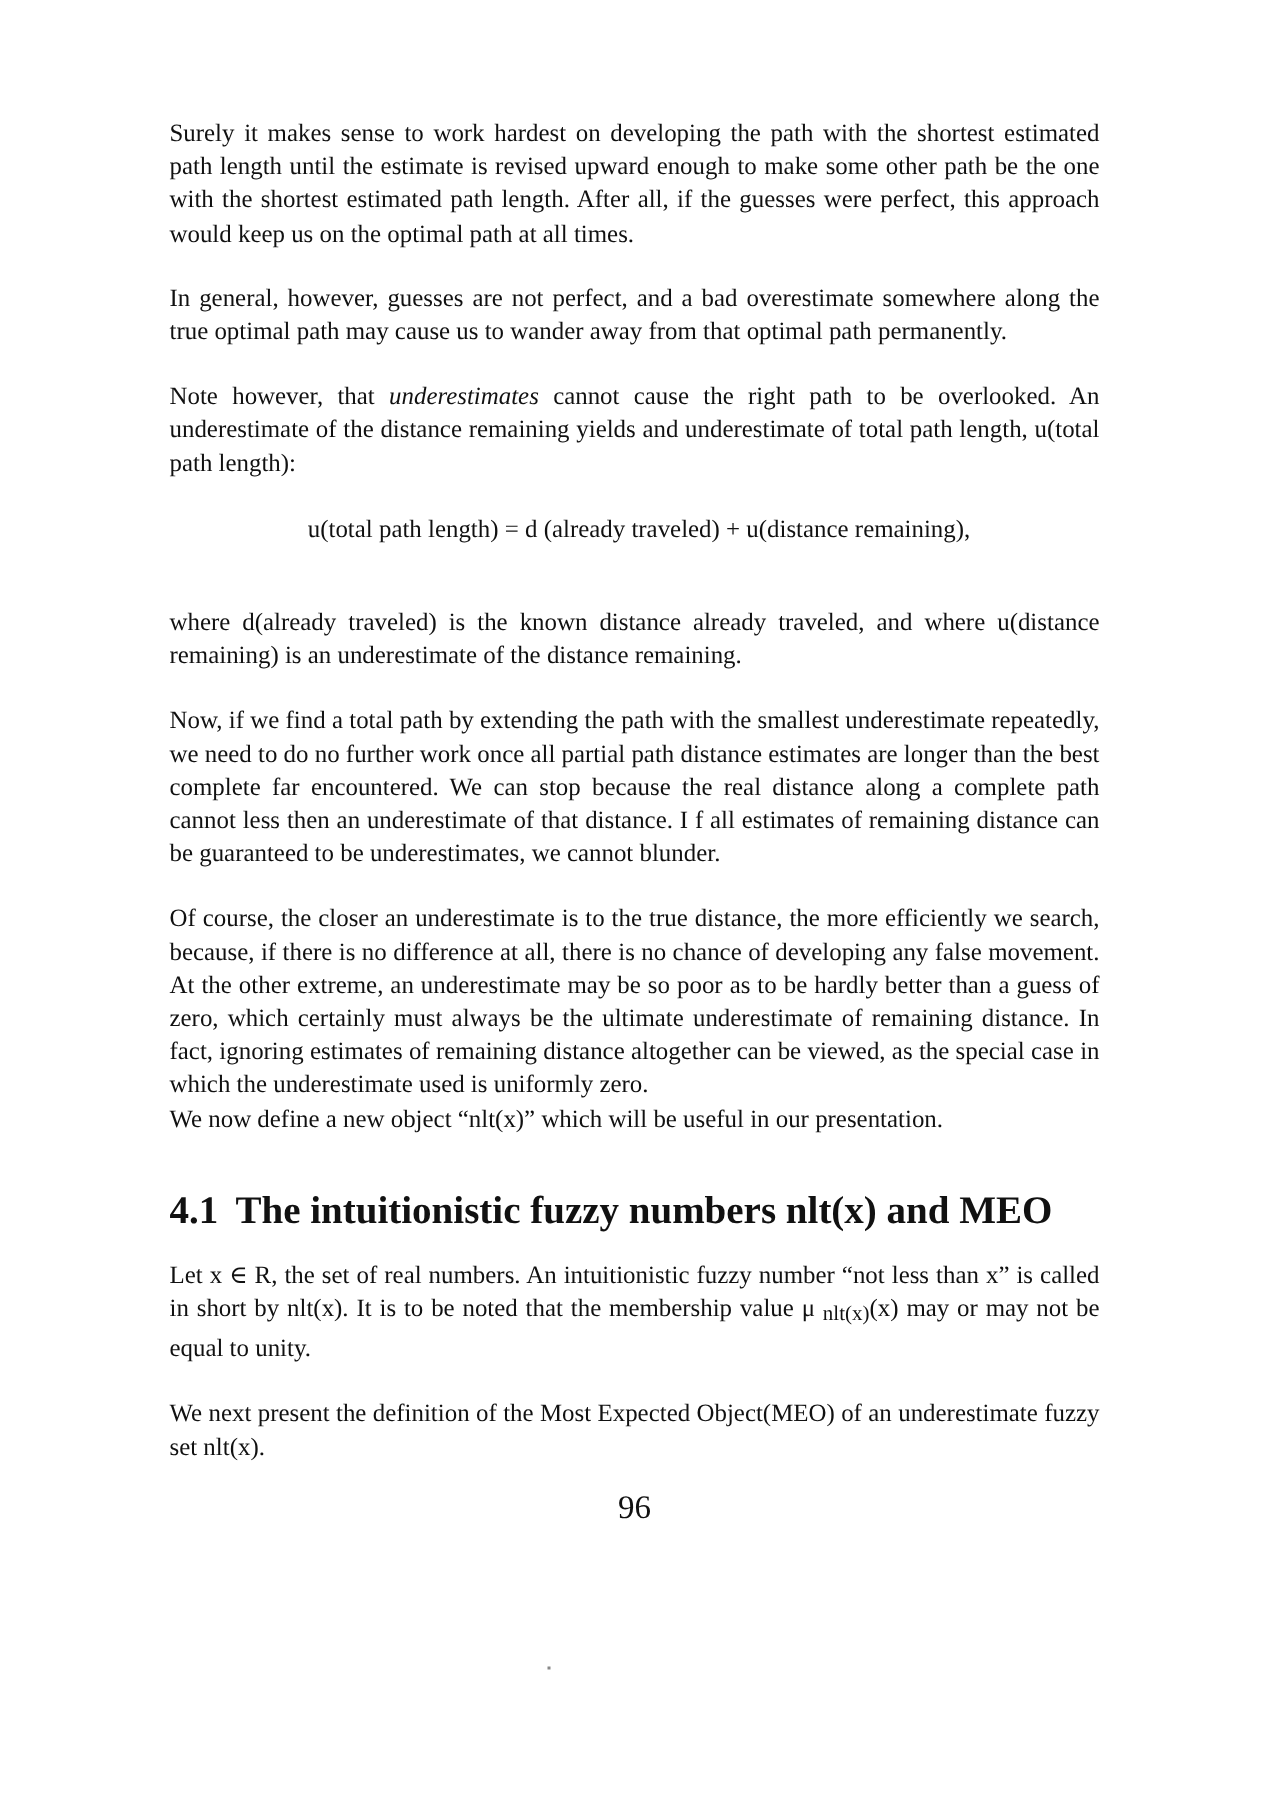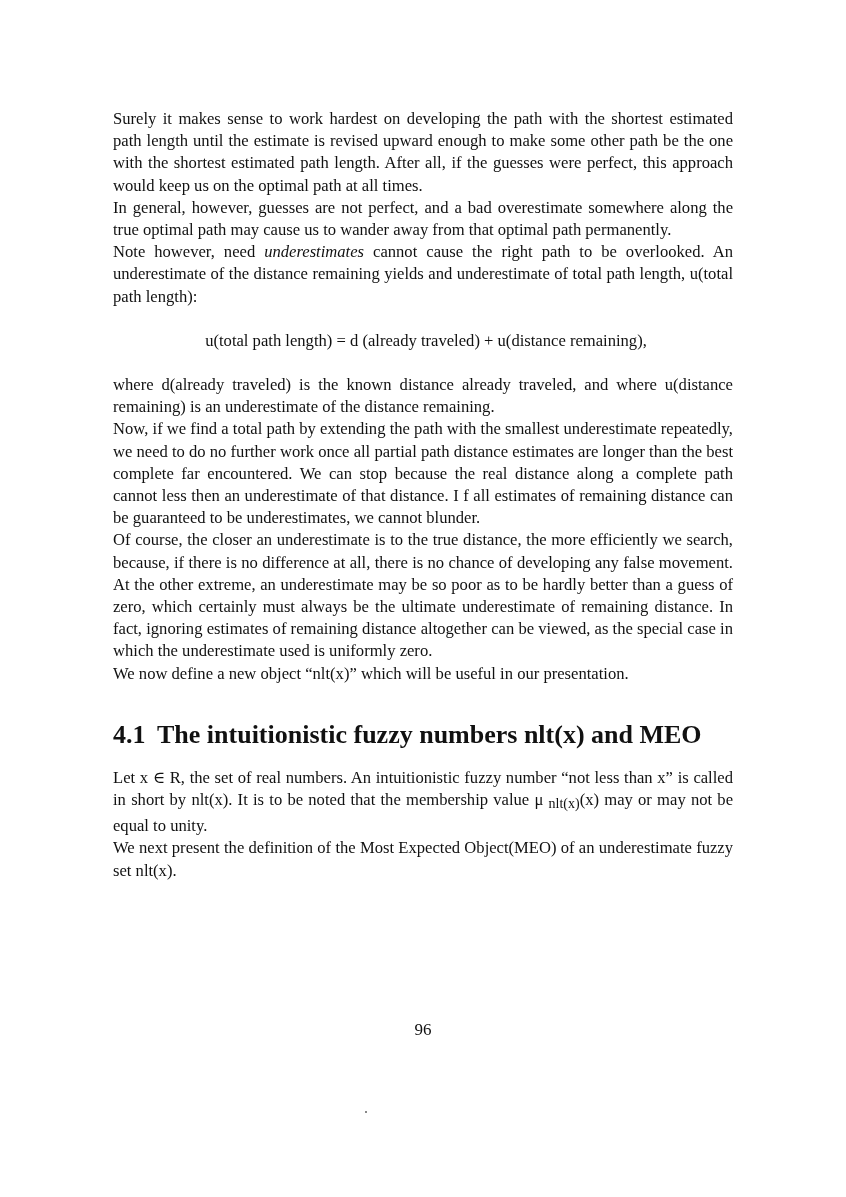--- a/index.html
+++ b/index.html
@@ -11,71 +11,71 @@
       width: 846px;
       height: 1197px;
       position: relative;
       overflow: hidden;
       font-family: "Liberation Serif", "DejaVu Serif", serif;
       color: #111111;
     }
     .page {
       position: absolute;
       left: 113px;
-      top: 108px;
+      top: 78px;
       width: 620px;
       font-size: 16.6px;
       line-height: 22.2px;
     }
     p {
       margin: 0;
       text-align: justify;
     }
-    .gap { }
+    .gap { margin-top: 21px; }
     .formula {
       text-align: center;
-      margin: 22px 0 22px 0;
+      margin: 22px 0 40px 0;
       padding-left: 6px;
     }
     .heading {
       font-weight: bold;
       font-size: 26px;
       line-height: 26px;
       margin-top: 37px;
       margin-bottom: 19px;
     }
     .heading .num { display: inline-block; width: 44px; }
     em { }
     .sub { font-size: 14px; vertical-align: -3px; }
     .page-number {
       position: absolute;
       left: 0;
       width: 846px;
-      top: 1020px;
+      top: 992px;
       text-align: center;
-      font-size: 17px;
+      font-size: 22px;
     }
     .speck {
       position: absolute;
       left: 365px;
       top: 1111px;
       width: 2px;
       height: 2px;
       background: #888;
     }
   </style>
 </head>
 <body>
 
 <div class="page">
   <p>Surely it makes sense to work hardest on developing the path with the shortest estimated path length until the estimate is revised upward enough to make some other path be the one with the shortest estimated path length. After all, if the guesses were perfect, this approach would keep us on the optimal path at all times.</p>
 
   <p class="gap">In general, however, guesses are not perfect, and a bad overestimate somewhere along the true optimal path may cause us to wander away from that optimal path permanently.</p>
 
-  <p class="gap"><span>Note however, need </span><em>underestimates</em><span> cannot cause the right path to be overlooked. An underestimate of the distance remaining yields and underestimate of total path length, u(total path length):</span></p>
+  <p class="gap"><span>Note however, that </span><em>underestimates</em><span> cannot cause the right path to be overlooked. An underestimate of the distance remaining yields and underestimate of total path length, u(total path length):</span></p>
 
   <p class="formula">u(total path length) = d (already traveled) + u(distance remaining),</p>
 
   <p>where d(already traveled) is the known distance already traveled, and where u(distance remaining) is an underestimate of the distance remaining.</p>
 
   <p class="gap">Now, if we find a total path by extending the path with the smallest underestimate repeatedly, we need to do no further work once all partial path distance estimates are longer than the best complete far encountered. We can stop because the real distance along a complete path cannot less then an underestimate of that distance. I f all estimates of remaining distance can be guaranteed to be underestimates, we cannot blunder.</p>
 
   <p class="gap">Of course, the closer an underestimate is to the true distance, the more efficiently we search, because, if there is no difference at all, there is no chance of developing any false movement. At the other extreme, an underestimate may be so poor as to be hardly better than a guess of zero, which certainly must always be the ultimate underestimate of remaining distance. In fact, ignoring estimates of remaining distance altogether can be viewed, as the special case in which the underestimate used is uniformly zero.</p>
   <p>We now define a new object “nlt(x)” which will be useful in our presentation.</p>
 

